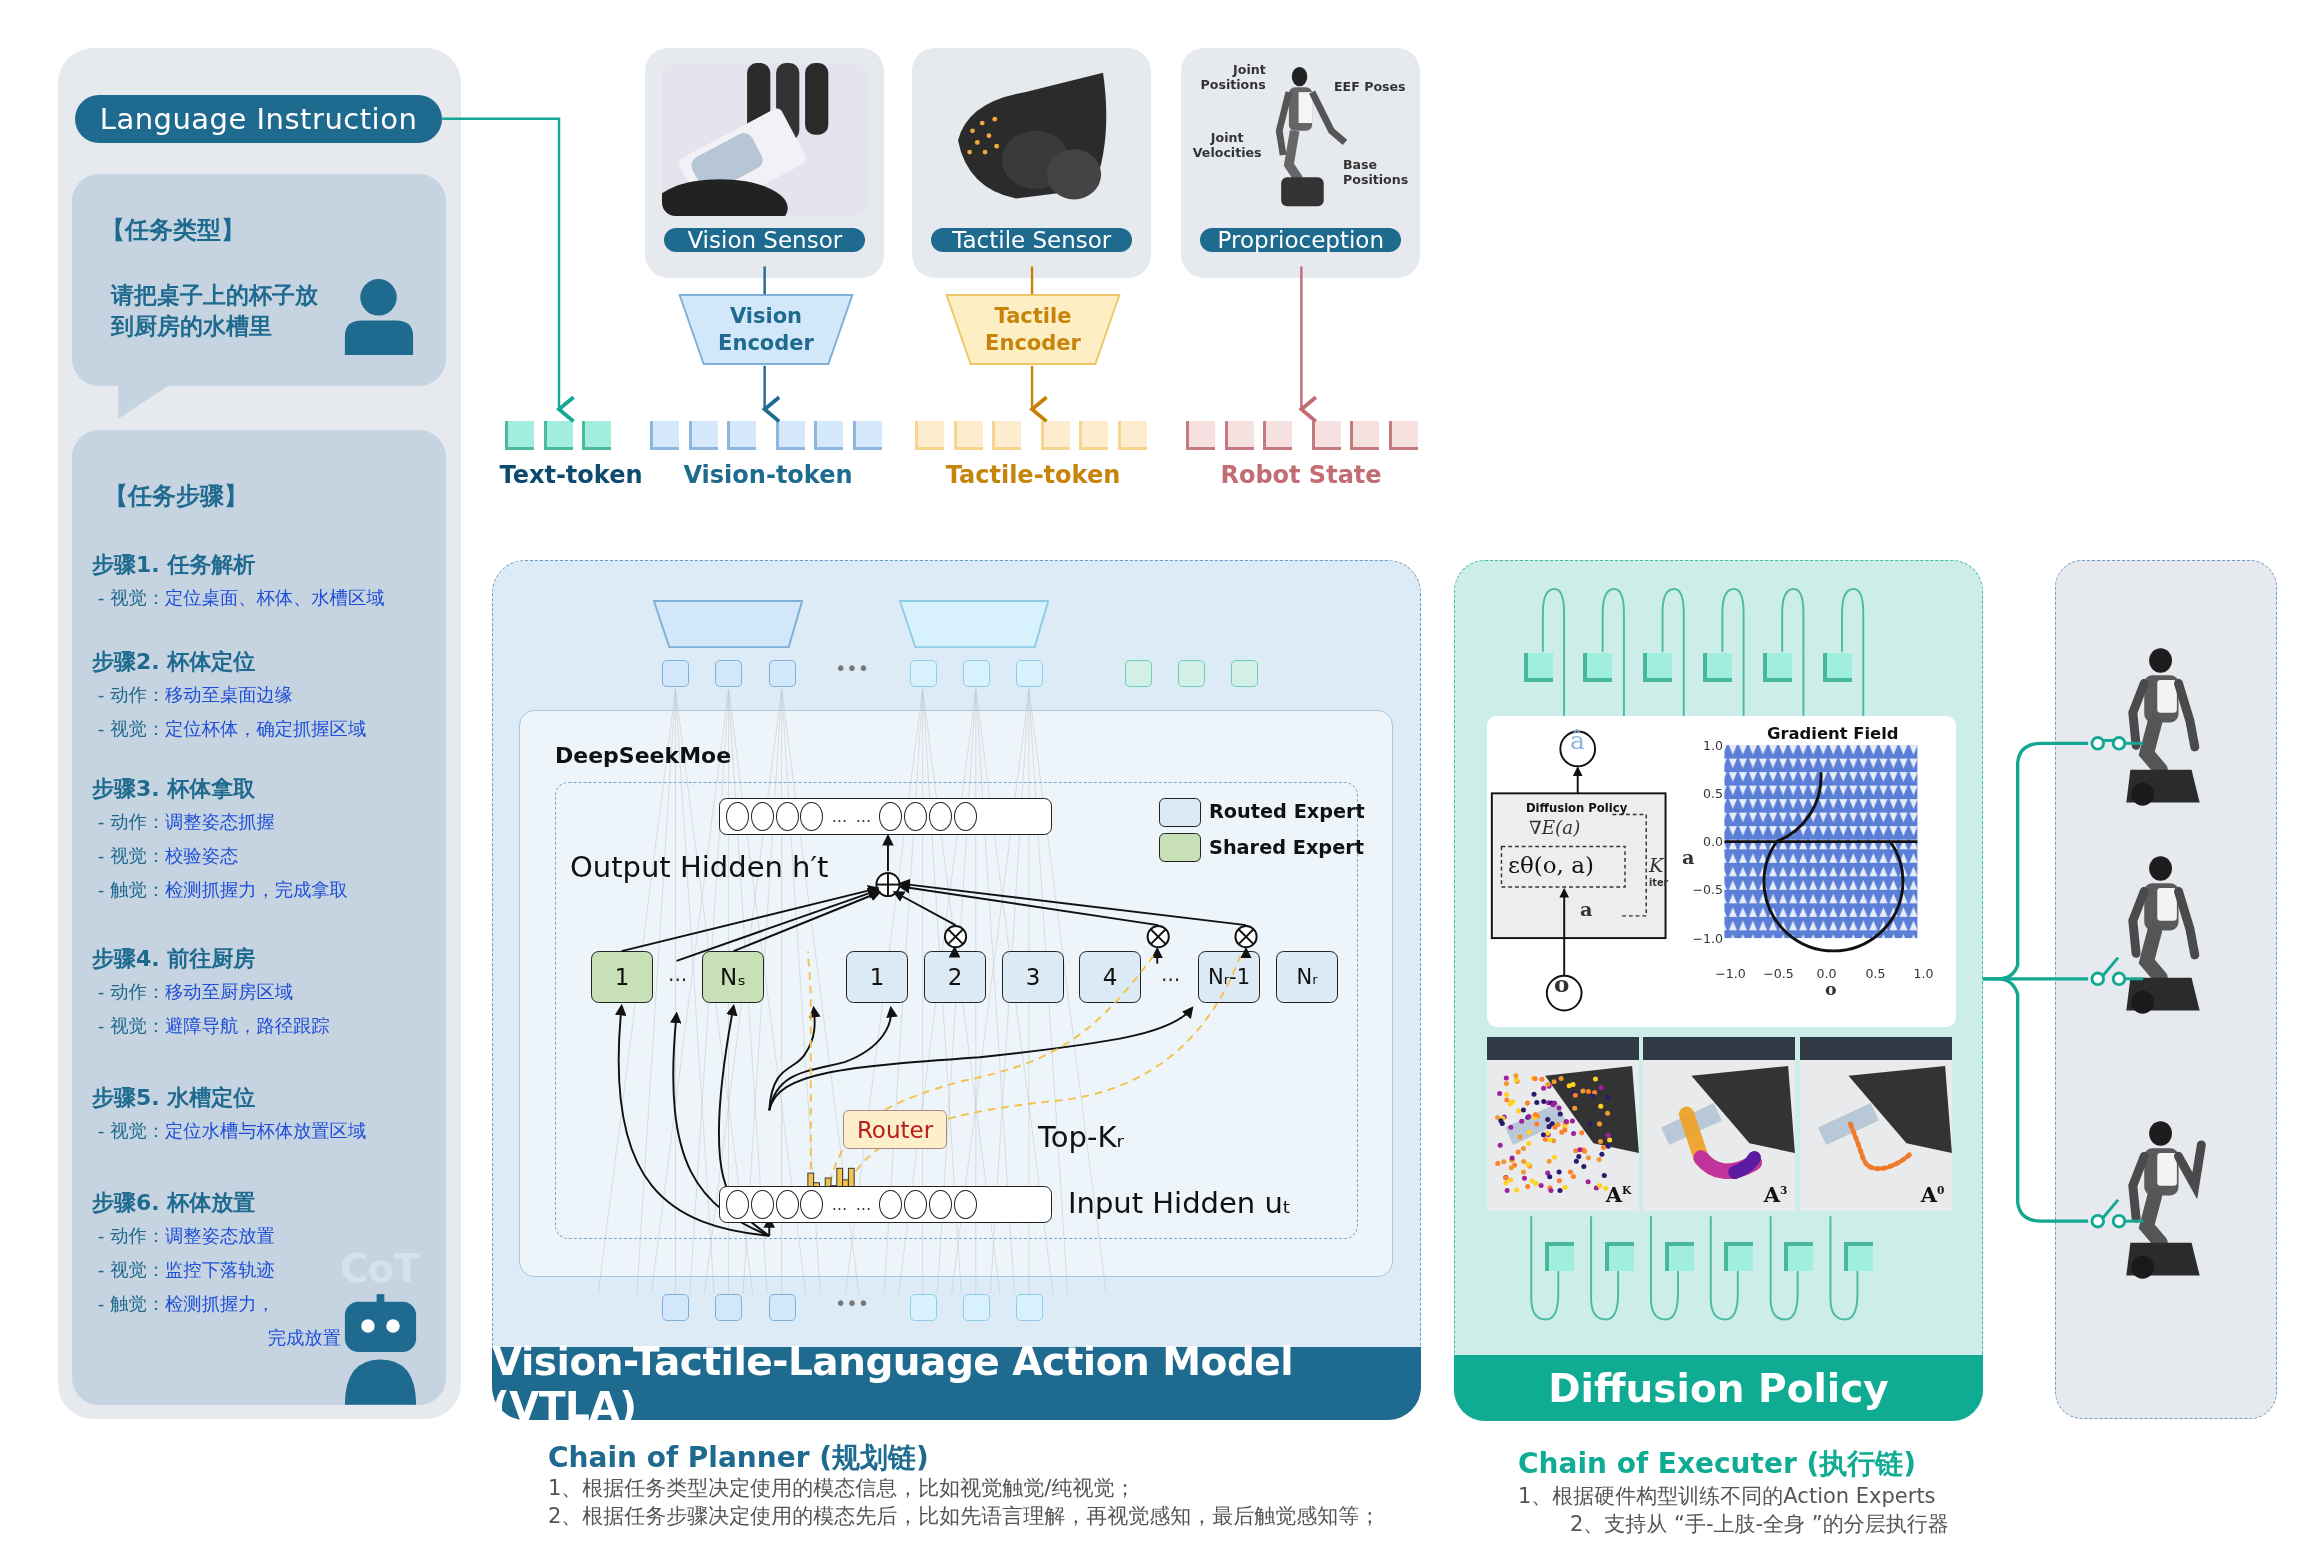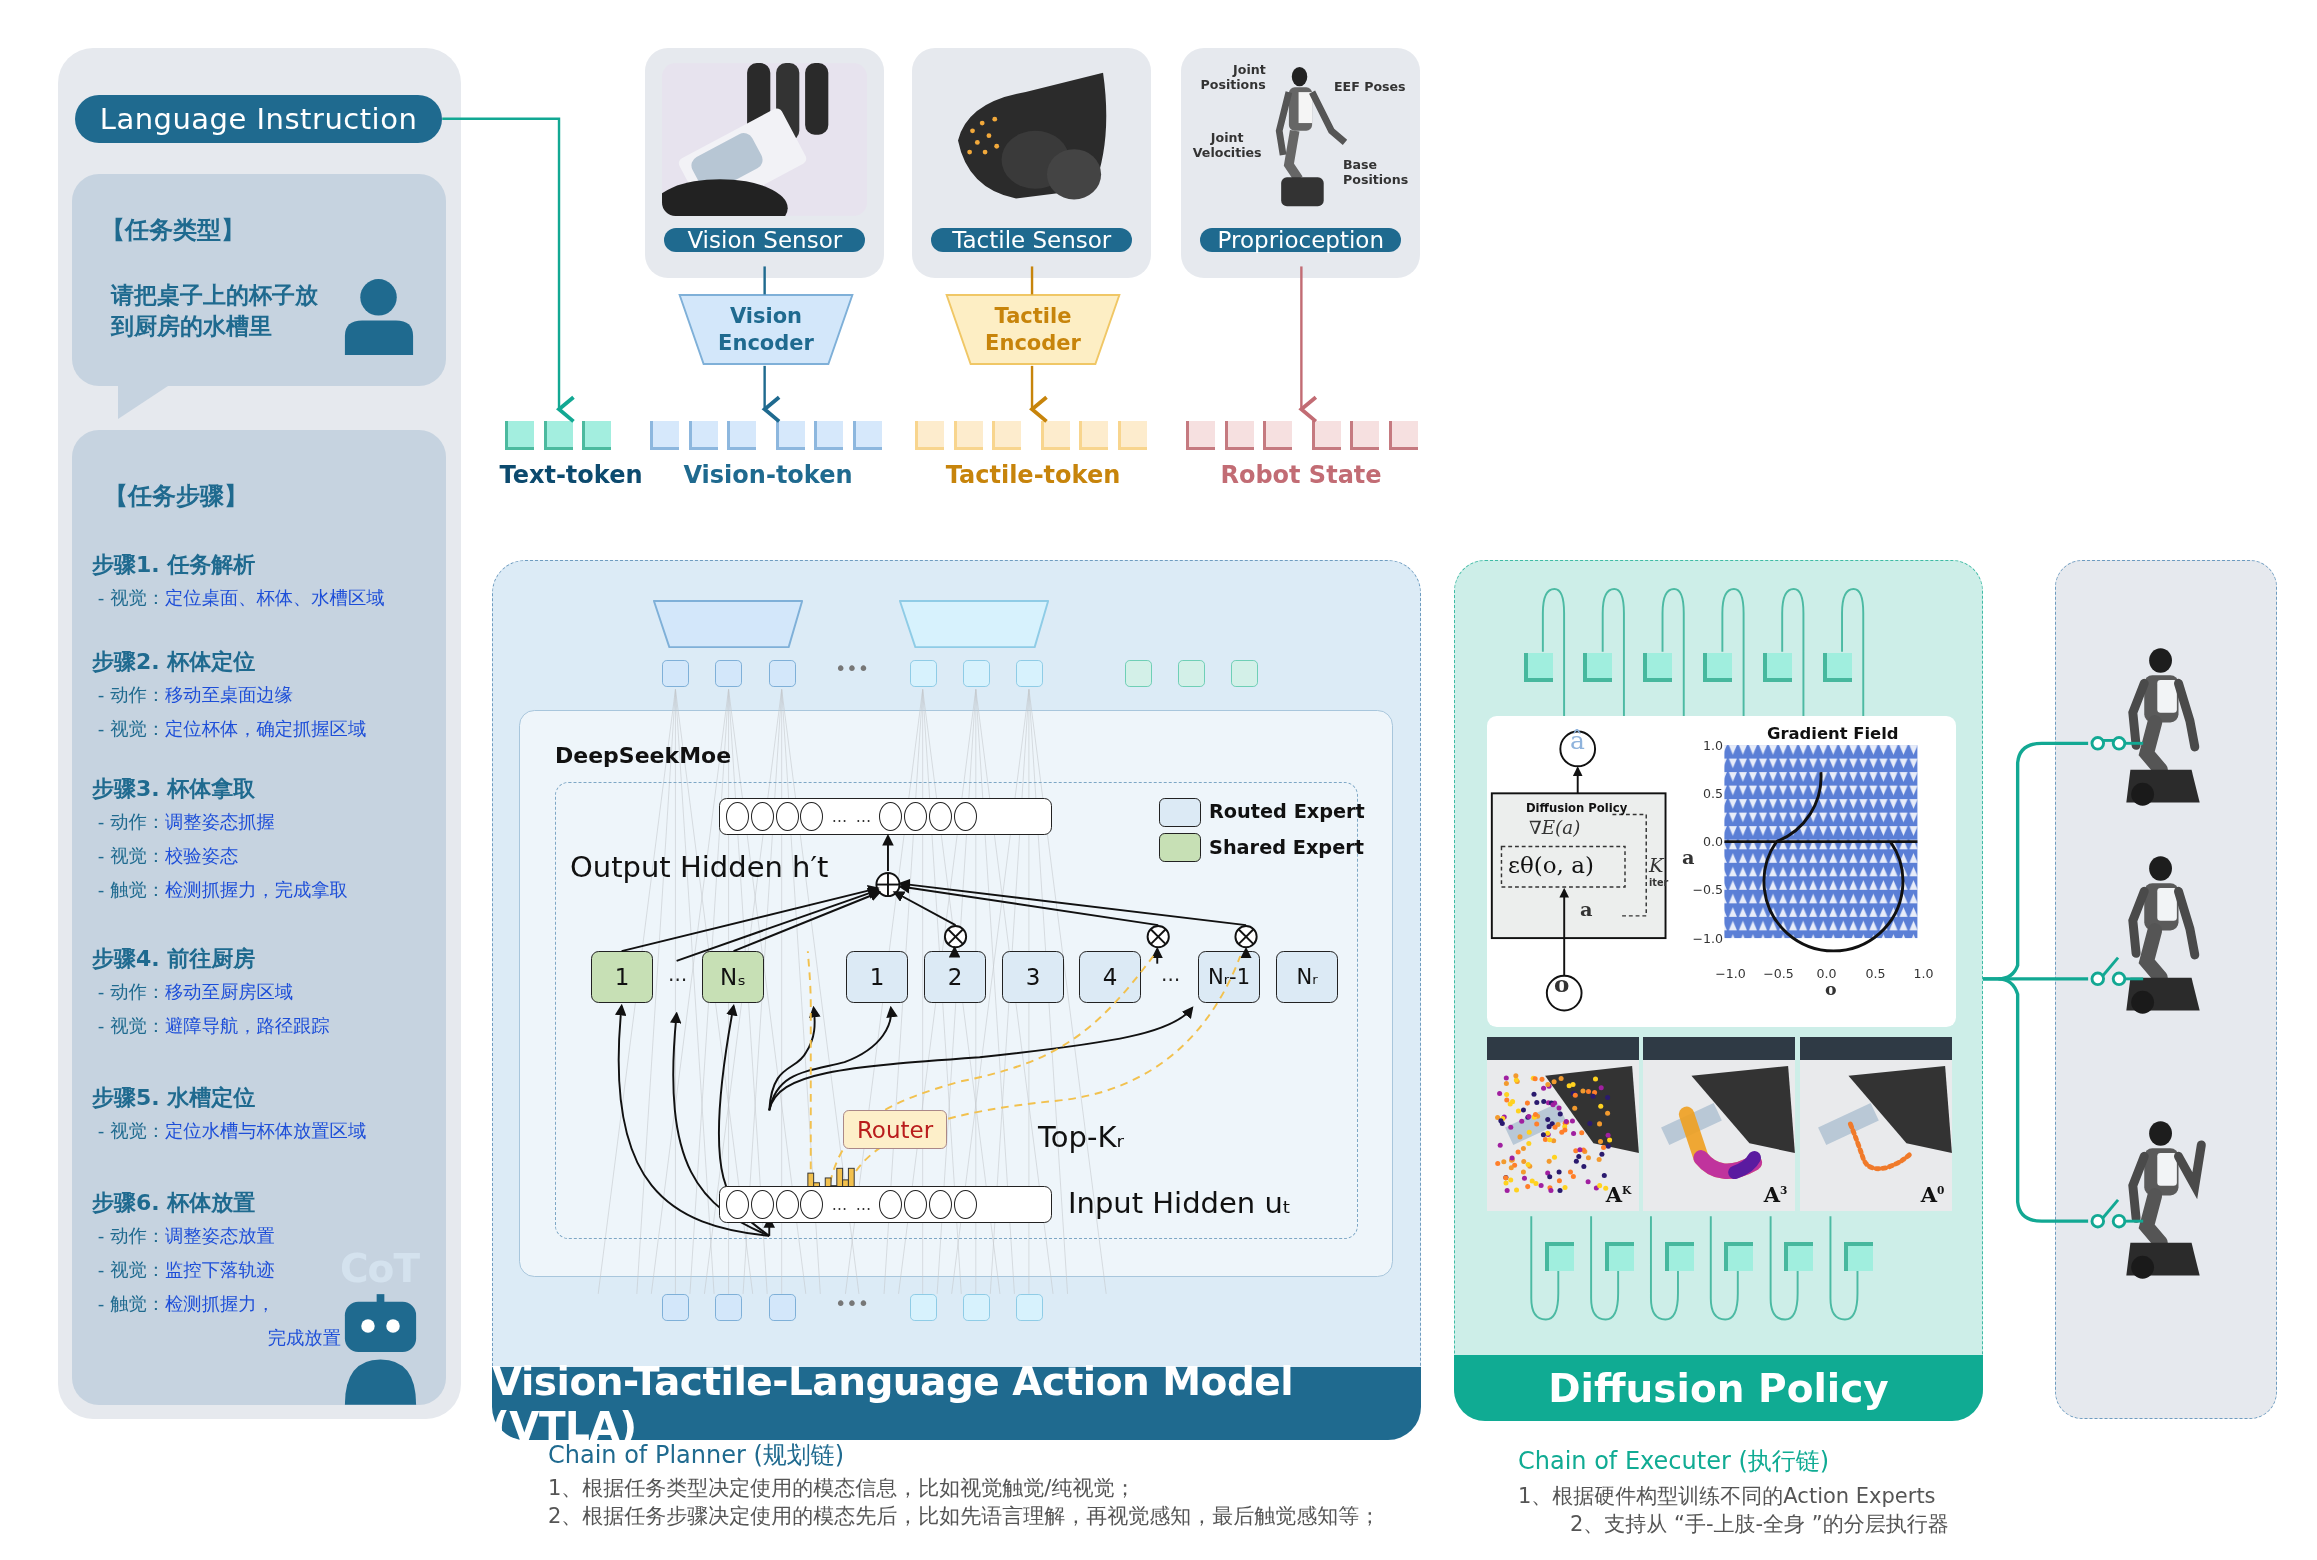--- a/index.html
+++ b/index.html
@@ -44,21 +44,21 @@
 
   .token-row { position: absolute; top: 421px; height: 31px; display: flex; }
   .tok { width: 29px; height: 29px; margin-right: 9.7px; border-bottom: 3.9px solid; border-left: 3.9px solid; }
   .tok-gap { width: 9.7px; }
   .token-label { position: absolute; top: 461px; font-size: 24px; font-weight: bold; text-align: center; }
 
   
   #vtla-panel { left: 492px; top: 560px; width: 929px; height: 859px; background: #dcebf6; border: 1.9px dashed #6e9cc0;
     border-radius: 33px; overflow: hidden; }
   #vtla-titlebar { left: 492px; top: 1347px; width: 929px; height: 73px; background: #1f6a8f; border-radius: 0 0 33px 33px;
-    color: #fff; font-size: 39px; font-weight: bold; display: flex; align-items: center; justify-content: center; letter-spacing: -0.5px; margin-top: 20px; }
+    color: #fff; font-size: 39px; font-weight: bold; display: flex; align-items: center; justify-content: center; letter-spacing: -0.5px; }
   #deepseek-box { left: 519px; top: 710px; width: 874px; height: 567px; background: #eef5fa; border: 1.9px solid #a8c6dc; border-radius: 15.4px; }
   #deepseek-title { left: 555px; top: 743px; font-size: 22px; font-weight: bold; color: #111; }
   #moe-inner { left: 555px; top: 782px; width: 803px; height: 457px; border: 1.9px dashed #7ea7c5; border-radius: 13.5px; }
 
   .hidden-row { position: absolute; height: 37px; border: 1.9px solid #222; border-radius: 7.7px; background: #fff;
     display: flex; align-items: center; padding: 0 5.8px; }
   .hidden-row .c { width: 23px; height: 29px; border: 1.9px solid #222; border-radius: 50%; margin-right: 1.9px; }
   .hidden-row .d { width: 54px; text-align: center; font-size: 15.4px; letter-spacing: 1.9px; }
   .expert { position: absolute; top: 951px; width: 62px; height: 52px; border: 1.9px solid #222; border-radius: 7.7px;
     display: flex; align-items: center; justify-content: center; font-size: 23px; color: #111; }
@@ -82,21 +82,21 @@
   .traj-img { position: absolute; top: 1037px; width: 152px; height: 174px; background: #e9eaec; overflow: hidden; }
   .traj-img .bar { position: absolute; left: 0; top: 0; width: 100%; height: 23px; background: #2f3a45; }
   .traj-label { position: absolute; right: 7.7px; bottom: 3.9px; font-family: "DejaVu Serif", serif; font-weight: bold; font-size: 21px; color: #111; }
   .traj-label sup, .traj-label sub { font-size: 10.6px; }
 
   
   #robots-panel { left: 2055px; top: 560px; width: 222px; height: 859px; background: #e6e9ee; border: 1.9px dashed #6e9cc0; border-radius: 27px; }
   .robot { position: absolute; width: 106px; height: 174px; }
 
   
-  .chain-title { position: absolute; font-size: 24px; font-weight: normal; text-align: right; }
+  .chain-title { position: absolute; font-size: 28px; font-weight: bold; text-align: right; }
   .chain-line { position: absolute; font-size: 21px; color: #555; white-space: nowrap; }
 </style>
 </head>
 <body>
 
 <div id="left-panel" class="abs"></div>
 <div id="lang-pill" class="abs">Language Instruction</div>
 
 <div id="task-bubble" class="abs"></div>
 <div id="task-bubble-tail" class="abs"></div>

